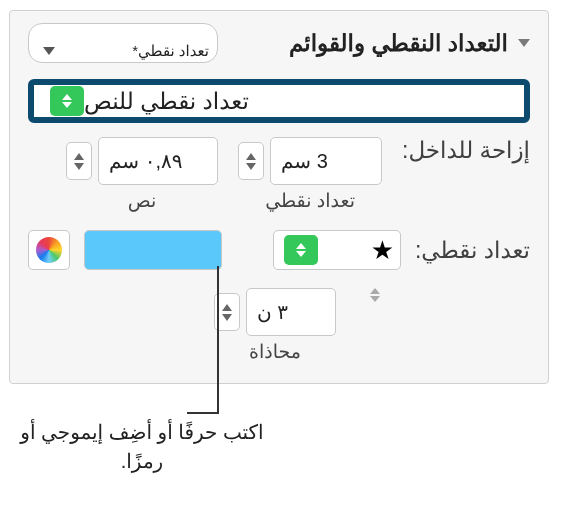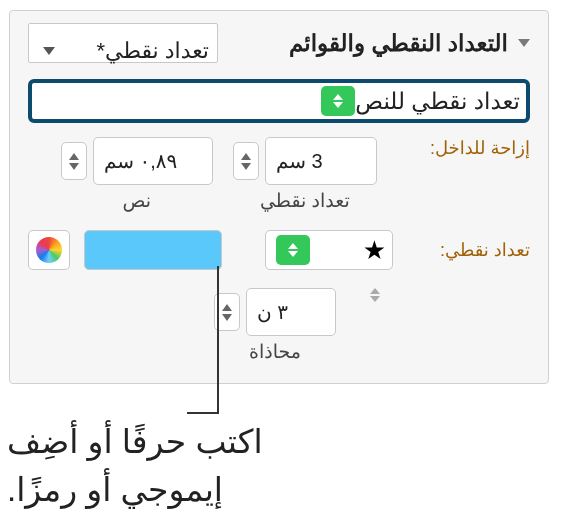--- a/index.html
+++ b/index.html
@@ -22,38 +22,38 @@
 .row { display: flex; align-items: center; margin-bottom: 14px; }
 .header-row { display: flex; align-items: center; justify-content: space-between; margin-bottom: 16px; gap:12px;}
 .section-title {
   font-size: 23px; font-weight: 600; color: #222;
   display: flex; align-items: center; gap: 10px;
 }
 .disclosure {
   width:0; height:0; border-left:6px solid transparent; border-right:6px solid transparent; border-top:8px solid #7a7a7a; display:inline-block;
 }
 .style-dropdown {
-  background:#fff; border:1px solid #c8c8c8; border-radius:2px;
+  background:#fff; border:1px solid #c8c8c8; border-radius:14px;
   height:40px; min-width:190px; display:flex; align-items:center; justify-content:space-between;
-  padding:16px 8px 0 14px; font-size:22px; color:#222;
+  padding:16px 8px 0 14px; font-size:15px; color:#222;
 }
 .chev-down { width:0;height:0;border-left:6px solid transparent;border-right:6px solid transparent;border-top:8px solid #555;display:inline-block;margin-right:8px;}
 .text-bullets-field {
-  background:#fff; border:4px solid #0c4a6e; border-radius:6px;
-  height:44px; display:flex; align-items:center; justify-content:flex-start;
+  background:#fff; border:6px solid #0c4a6e; border-radius:6px;
+  height:44px; display:flex; align-items:center; justify-content:flex-end;
   padding:0 6px 0 16px; font-size:23px; color:#222; flex:1;
 }
 .green-btn {
   width:34px; height:30px; background:#34c759; border-radius:5px;
   display:flex; align-items:center; justify-content:center; flex-shrink:0;
 }
 .white-updown { display:flex; flex-direction:column; gap:2px; align-items:center;}
 .wt-up{width:0;height:0;border-left:5px solid transparent;border-right:5px solid transparent;border-bottom:6px solid #fff;}
 .wt-dn{width:0;height:0;border-left:5px solid transparent;border-right:5px solid transparent;border-top:6px solid #fff;}
-.label { font-size:18px; color:#a16207;margin-left:33px; }
+.label { font-size:23px; color:#404040; }
 .field-group { display:flex; align-items:center; gap:6px;}
 .num-input {
   background:#fff; border:1px solid #c8c8c8; border-radius:5px;
   height:48px; width:112px; padding:0 10px; font-size:20px; color:#222;
   display:flex; align-items:center; justify-content:flex-end;
 }
 .num-input.wide{width:120px;}
 .stepper {
   background:#fff; border:1px solid #c8c8c8; border-radius:5px;
   width:26px; height:38px; display:flex; flex-direction:column; justify-content:center; align-items:center; gap:3px;
@@ -88,21 +88,21 @@
 .rh-dn{width:0;height:0;border-left:5px solid transparent;border-right:5px solid transparent;border-top:6px solid #aaa;}
 .callout-line{
   position:absolute; border-right:2px solid #333;
   right:368px; top:266px; height:148px; width:2px;
 }
 .callout-line::after{
   content:""; position:absolute; bottom:0; right:0; width:30px; height:2px; background:#333;
 }
 .callout-text{
   position:absolute; top:418px; right:310px; width:270px;
-  font-size:33px; color:#222; text-align:left; line-height:1.45;
+  font-size:20px; color:#222; text-align:center; line-height:1.45;
 }
 </style>
 </head>
 <body>
 
 <div class="panel">
 
   <div class="header-row">
     <div class="section-title">
       <span class="disclosure"></span>

